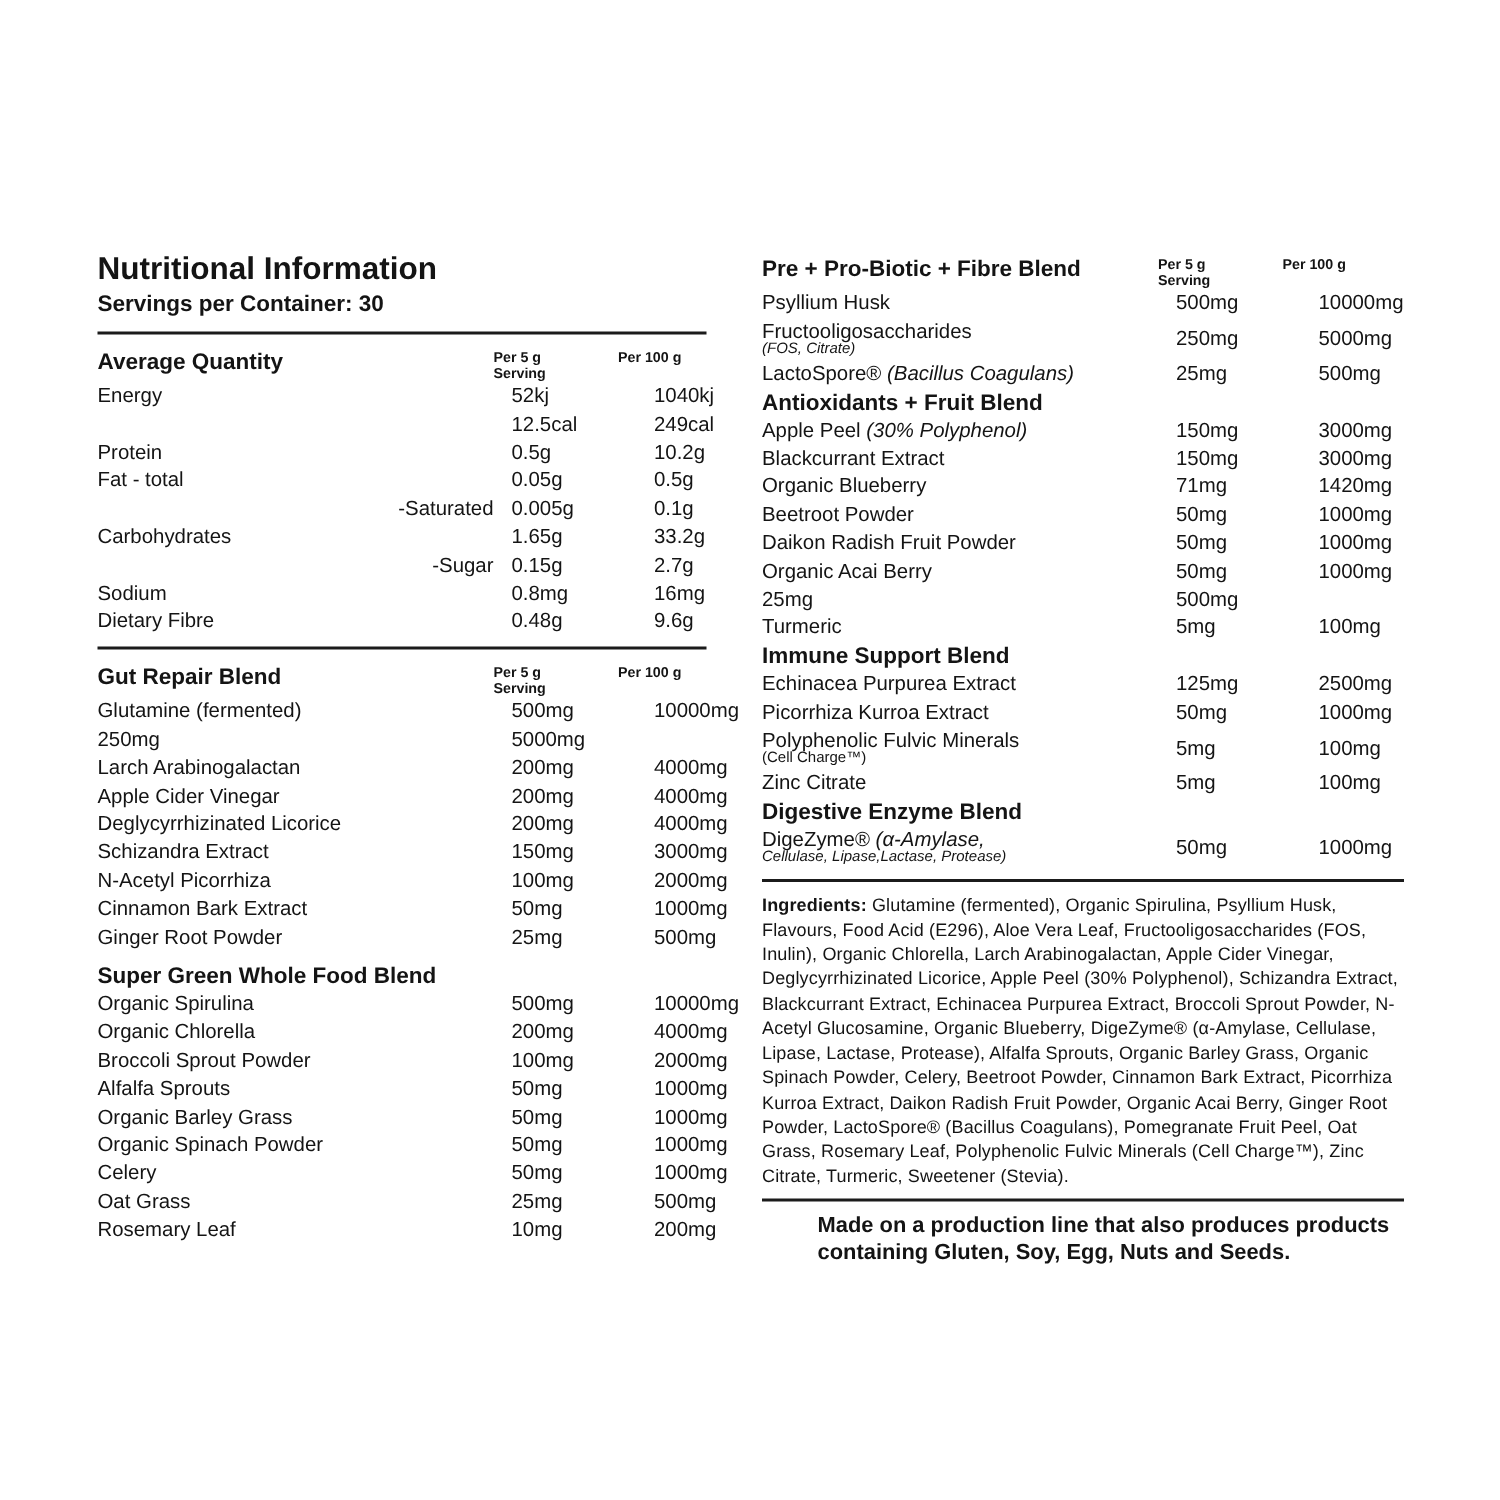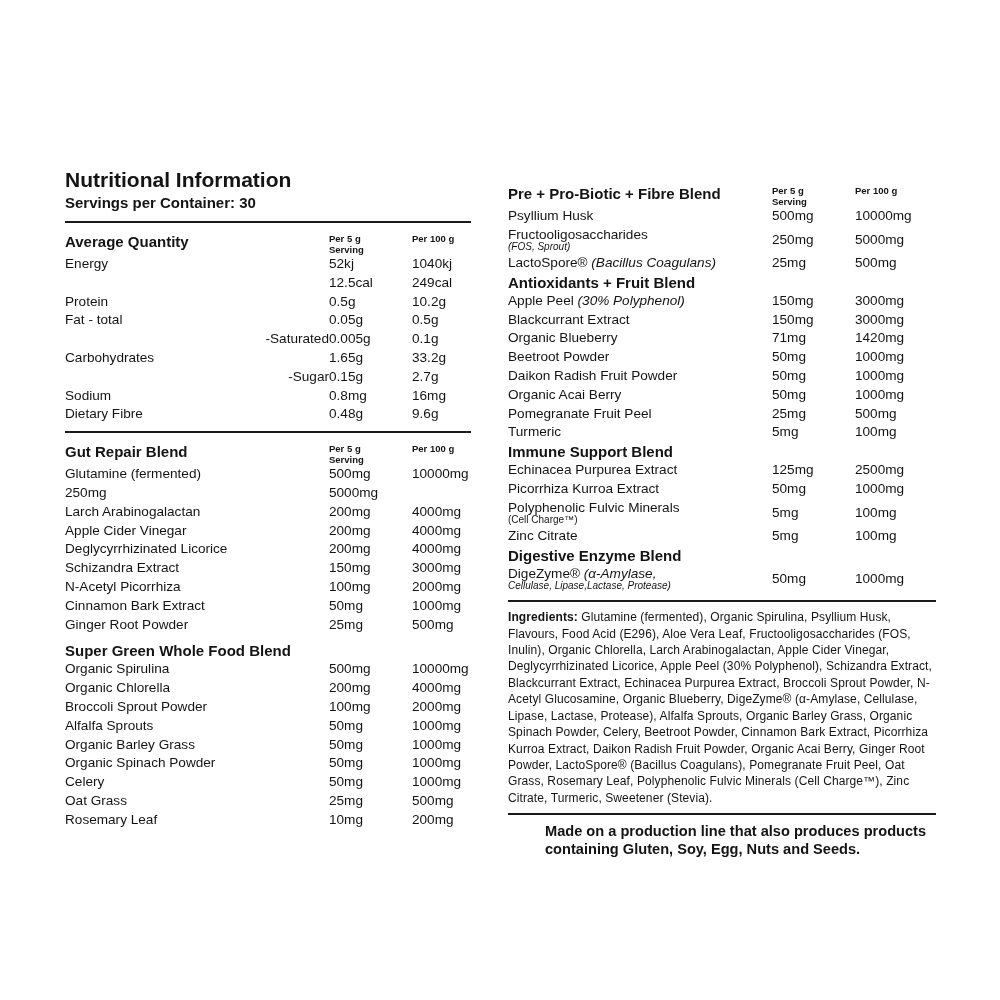--- a/index.html
+++ b/index.html
@@ -26,20 +26,21 @@
     align-items:start; margin-top:9px;
   }
   .sect-title { font-size:15px; font-weight:bold; line-height:19px; }
   .sect-title.solo { margin-top:7px; }
   .colhdr { font-size:9.5px; font-weight:bold; line-height:10.5px; padding-top:2px; }
 
   .rows {}
   .row {
     display:grid; grid-template-columns:264px 83px 1fr;
     align-items:center;
+    gap:12px;
   }
   .row .label, .row .val { font-size:13.6px; line-height:18.8px; }
   .row .label.indent { padding-left:38px;text-align:right; }
   .row .sub { font-size:10px; line-height:10.5px; margin-top:-3px; padding-bottom:2px; }
   .it { font-style:italic; }
 
   .ingredients {
     font-size:12px; line-height:16.4px; margin-top:7px;
     letter-spacing:0.1px;
   }
@@ -216,36 +217,36 @@
         <div class="row">
           <div class="label"><span>Rosemary Leaf</span></div>
           <div class="val">10mg</div>
           <div class="val">200mg</div>
         </div>
       </div>
   </div>
 
   <div class="col-right">
 
-    <div class="sect-head" style="margin-top:14px;">
+    <div class="sect-head" style="margin-top:0;">
       <div class="sect-title">Pre + Pro-Biotic + Fibre Blend</div>
       <div class="colhdr">
         <div>Per 5 g</div>
         <div>Serving</div>
       </div>
       <div class="colhdr">Per 100 g</div>
     </div>
     <div class="rows">
         <div class="row">
           <div class="label"><span>Psyllium Husk</span></div>
           <div class="val">500mg</div>
           <div class="val">10000mg</div>
         </div>
         <div class="row">
-          <div class="label"><span>Fructooligosaccharides</span><div class="sub it">(FOS, Sprout)</div></div>
+          <div class="label"><span>Fructooligosaccharides</span><div class="sub it">(FOS, Citrate)</div></div>
           <div class="val">250mg</div>
           <div class="val">5000mg</div>
         </div>
         <div class="row">
           <div class="label"><span>LactoSpore®</span><span class="it"> (Bacillus Coagulans)</span></div>
           <div class="val">25mg</div>
           <div class="val">500mg</div>
         </div>
       </div>
 
@@ -275,21 +276,20 @@
           <div class="label"><span>Daikon Radish Fruit Powder</span></div>
           <div class="val">50mg</div>
           <div class="val">1000mg</div>
         </div>
         <div class="row">
           <div class="label"><span>Organic Acai Berry</span></div>
           <div class="val">50mg</div>
           <div class="val">1000mg</div>
         </div>
         <div class="row">
-          <div class="label"><span>Pomegranate Fruit Peel</span></div>
           <div class="val">25mg</div>
           <div class="val">500mg</div>
         </div>
         <div class="row">
           <div class="label"><span>Turmeric</span></div>
           <div class="val">5mg</div>
           <div class="val">100mg</div>
         </div>
       </div>
 

